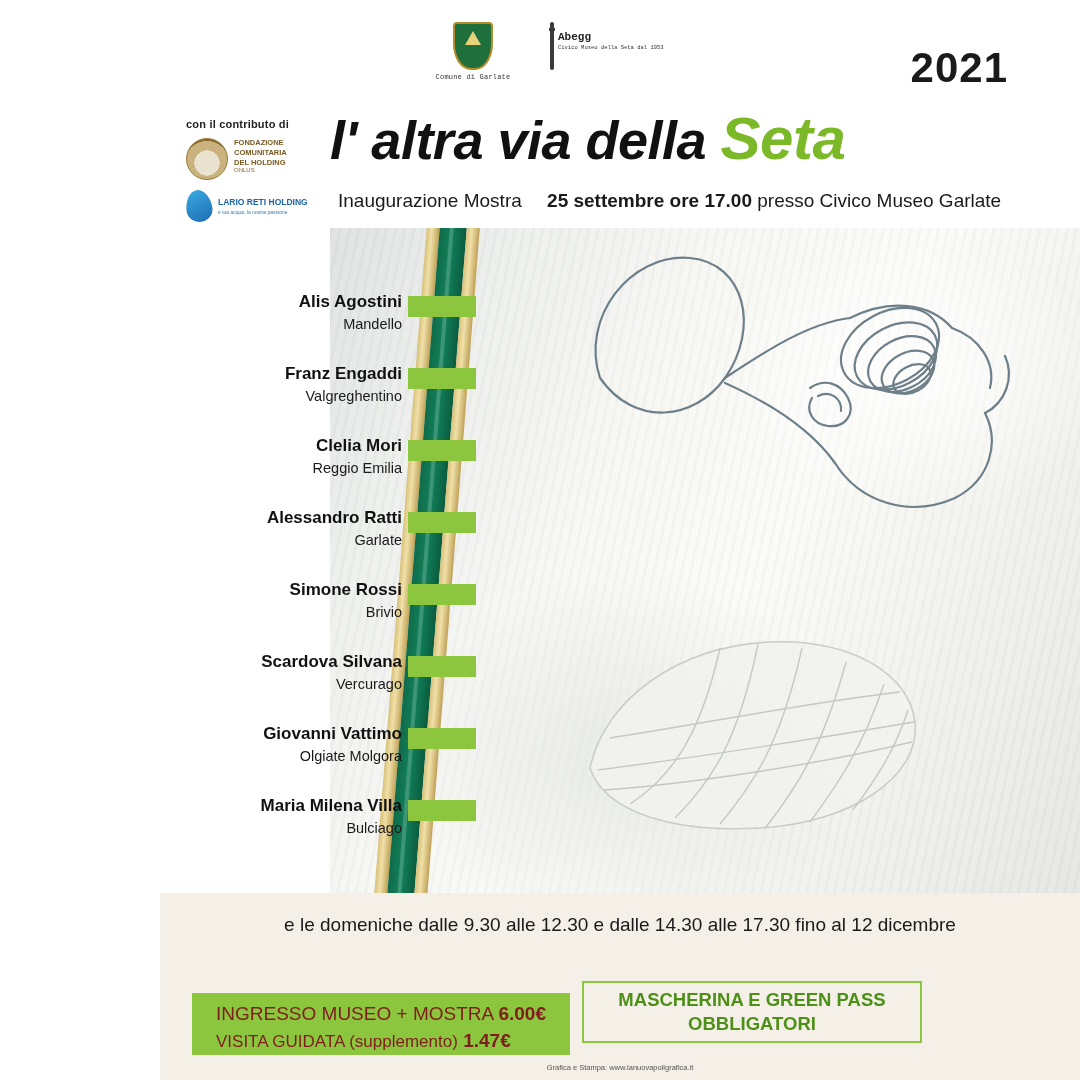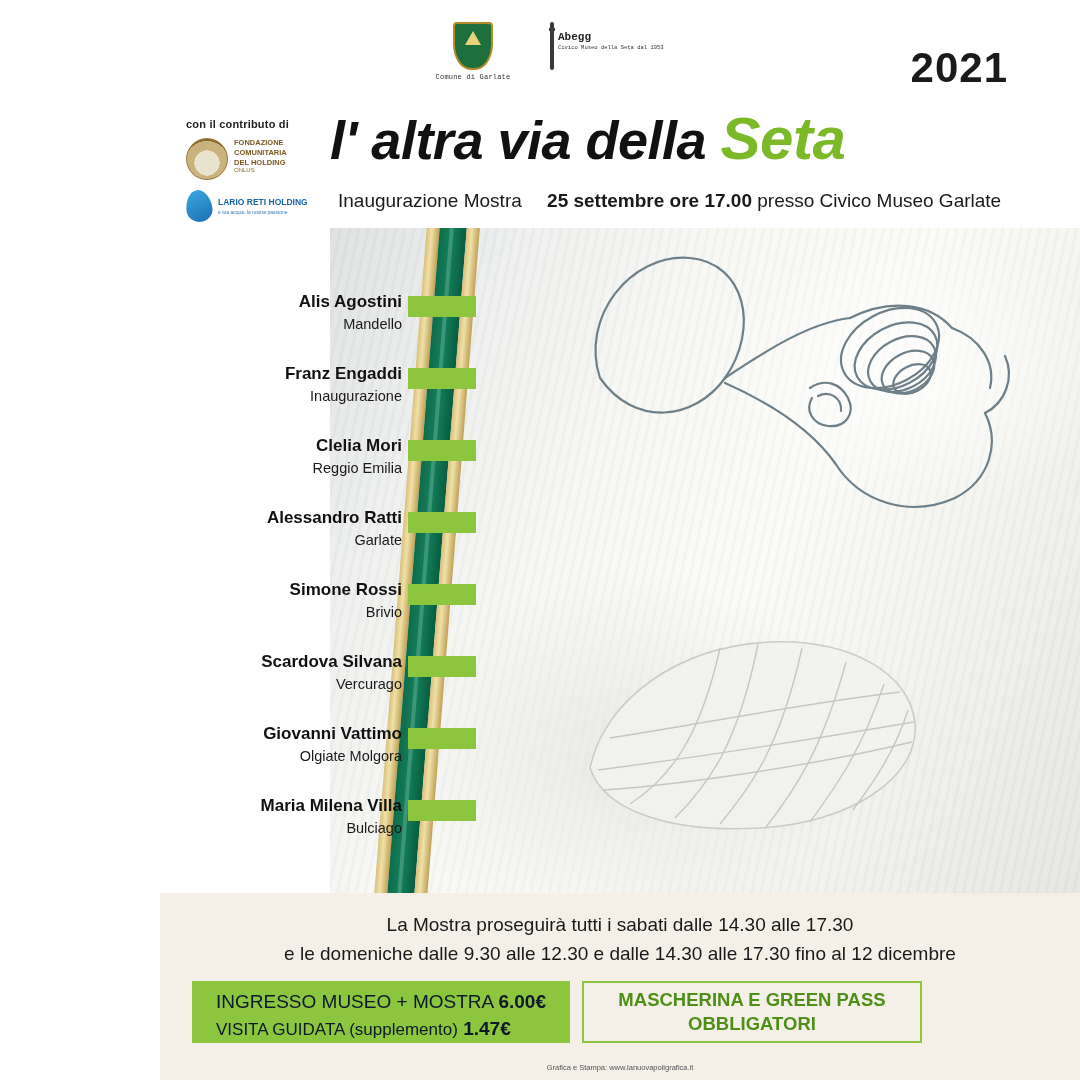--- a/index.html
+++ b/index.html
@@ -335,23 +335,24 @@
     position: absolute;
     left: 32px;
     top: 88px;
     display: flex;
     gap: 12px;
   }
   .price-box {
     width: 378px;
     height: 62px;
     background: #8cc63f;
-    color: #0f172a;
+    color: #7f1d1d;
     padding: 8px 0 0 24px;
     box-sizing: border-box;
+    margin-top: 12px;
   }
   .price-row {
     font-size: 19px;
     line-height: 1.42;
     white-space: nowrap;
   }
   .price-row b { font-weight: bold; }
   .price-row .small { font-size: 17px; }
   .rules-box {
     width: 340px;
@@ -472,21 +473,21 @@
 
   <div class="artists">
     <div class="artist">
       <div class="bar"></div>
       <div class="name">Alis Agostini</div>
       <div class="city">Mandello</div>
     </div>
     <div class="artist">
       <div class="bar"></div>
       <div class="name">Franz Engaddi</div>
-      <div class="city">Inaugurazione</div>
+      <div class="city">Valgreghentino</div>
     </div>
     <div class="artist">
       <div class="bar"></div>
       <div class="name">Clelia Mori</div>
       <div class="city">Reggio Emilia</div>
     </div>
     <div class="artist">
       <div class="bar"></div>
       <div class="name">Alessandro Ratti</div>
       <div class="city">Garlate</div>
@@ -508,21 +509,20 @@
     </div>
     <div class="artist">
       <div class="bar"></div>
       <div class="name">Maria Milena Villa</div>
       <div class="city">Bulciago</div>
     </div>
   </div>
 
   <div class="bottom">
     <div class="hours">
-      <div>La Mostra proseguirà tutti i sabati dalle 14.30 alle 17.30</div>
       <div>e le domeniche dalle 9.30 alle 12.30 e dalle 14.30 alle 17.30 fino al 12 dicembre</div>
     </div>
     <div class="boxes">
       <div class="price-box">
         <div class="price-row">
           <span>INGRESSO MUSEO + MOSTRA</span>
           <b>6.00€</b>
         </div>
         <div class="price-row">
           <span class="small">VISITA GUIDATA (supplemento)</span>

